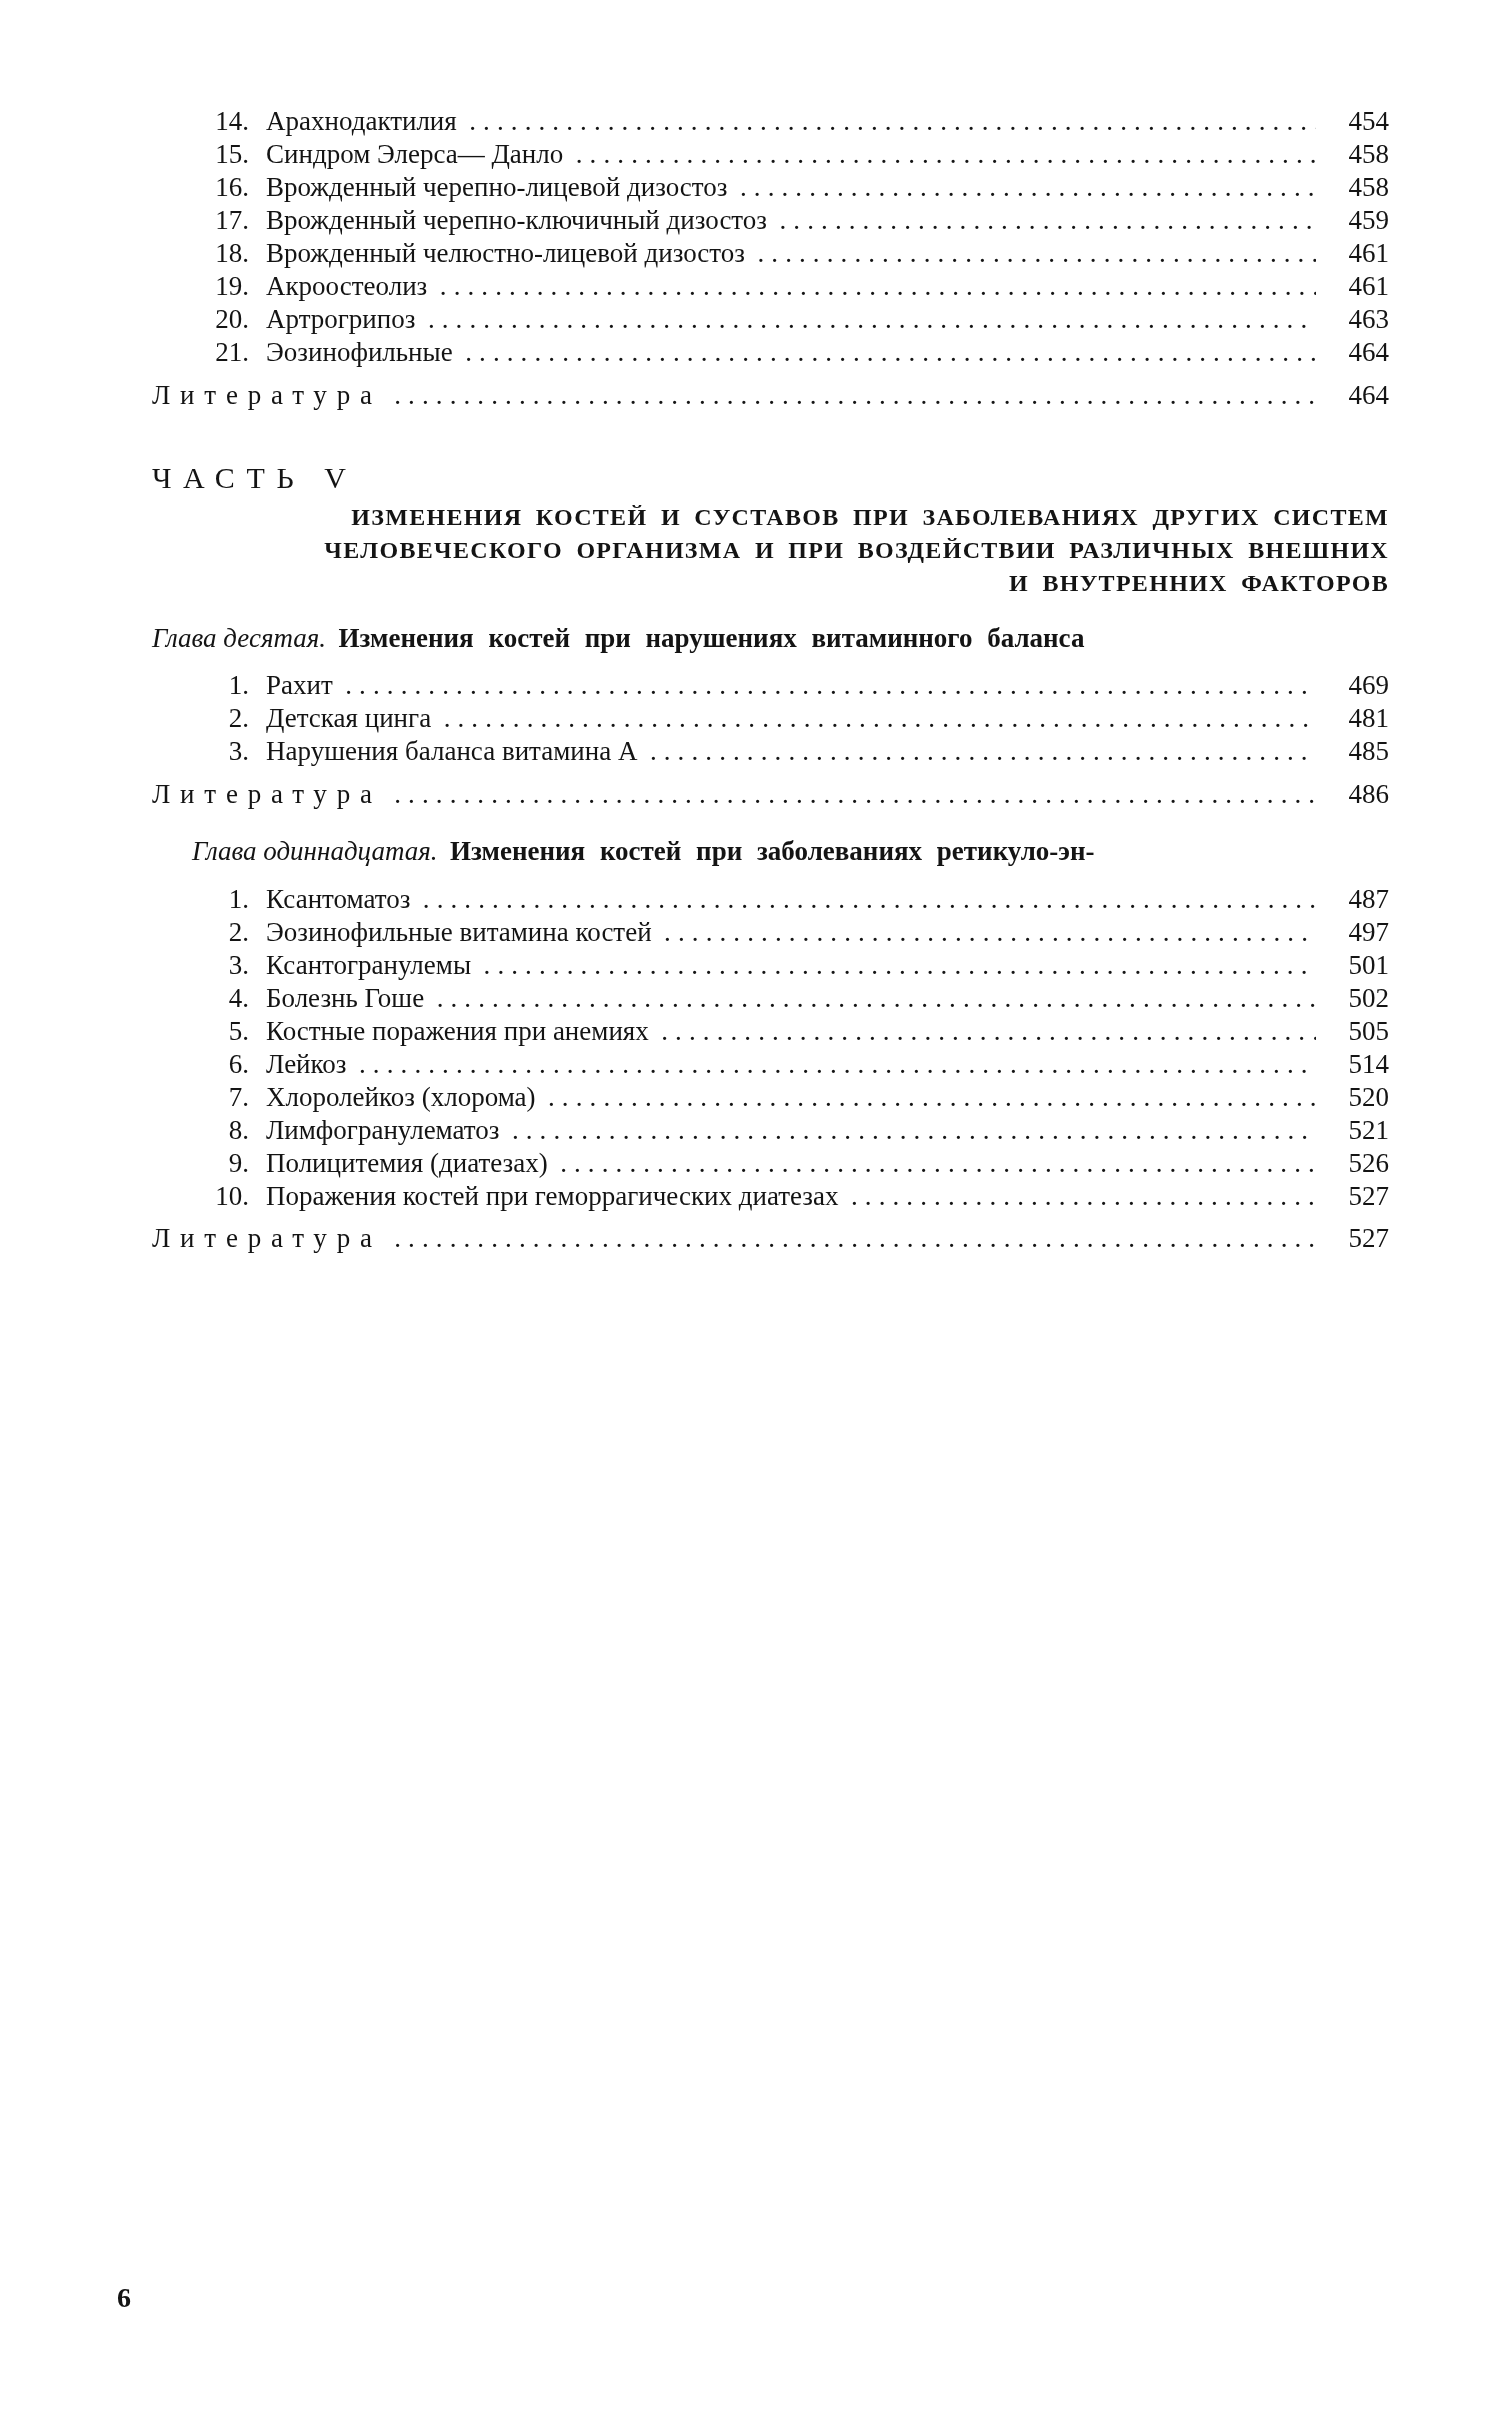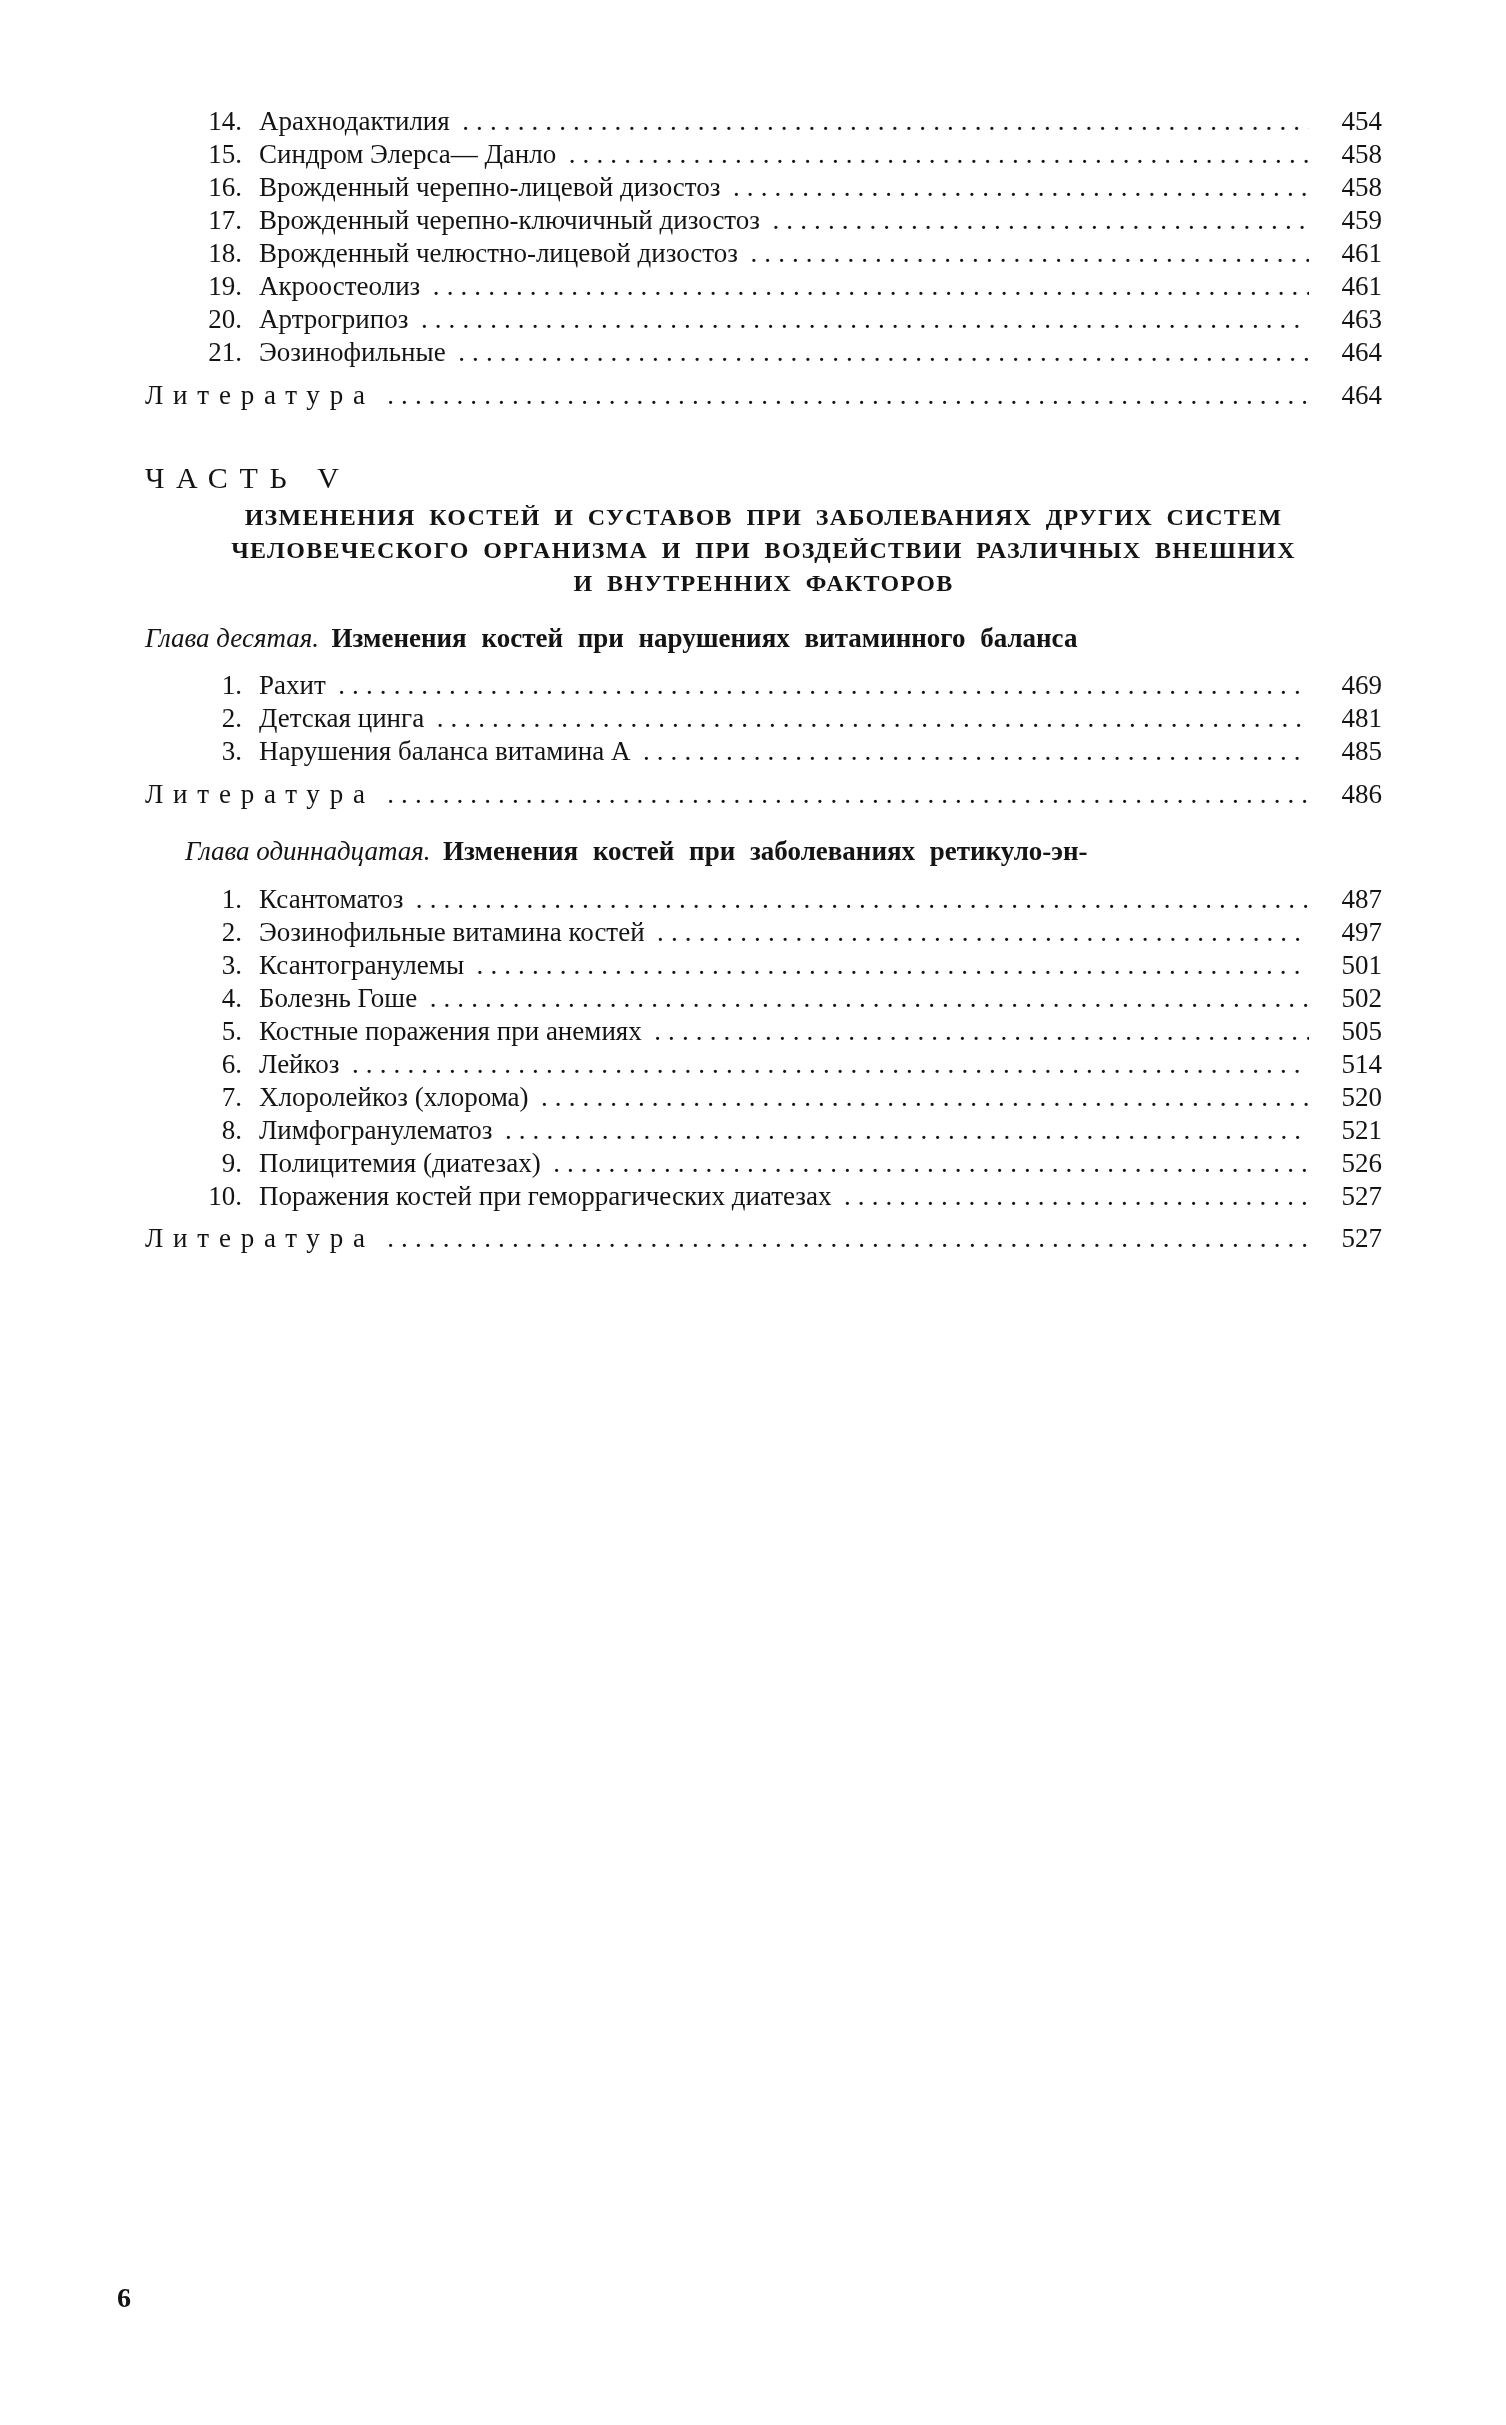--- a/index.html
+++ b/index.html
@@ -10,21 +10,21 @@
   }
   .page {
     position:relative;
     width:1507px; height:2426px;
     background:#ffffff;
     color:#141414;
     overflow:hidden;
   }
   .content {
     position:absolute;
-    left:145px; top:91px;
+    left:152px; top:91px;
     width:1237px;
   }
   .row {
     display:flex;
     align-items:baseline;
     font-size:27px;
     line-height:33px;
   }
   .num { flex:0 0 97px; text-align:right; white-space:nowrap; }
   .lbl { margin-left:17px; white-space:nowrap; }
@@ -44,21 +44,21 @@
   .lit .litlbl { letter-spacing:9.8px; white-space:nowrap; }
   .part-title {
     margin-top:48px;
     text-align:left;
     font-size:30px;
     letter-spacing:11.6px;
     line-height:36px;
   }
   .part-sub {
     margin-top:5.4px;
-    text-align:center;
+    text-align:right;
     font-weight:bold;
     font-size:24px;
     line-height:33px;
     letter-spacing:1.3px;
     word-spacing:6.2px;
   }
   .chapter {
     margin-top:23px;
     font-size:27px;
     line-height:31px;

